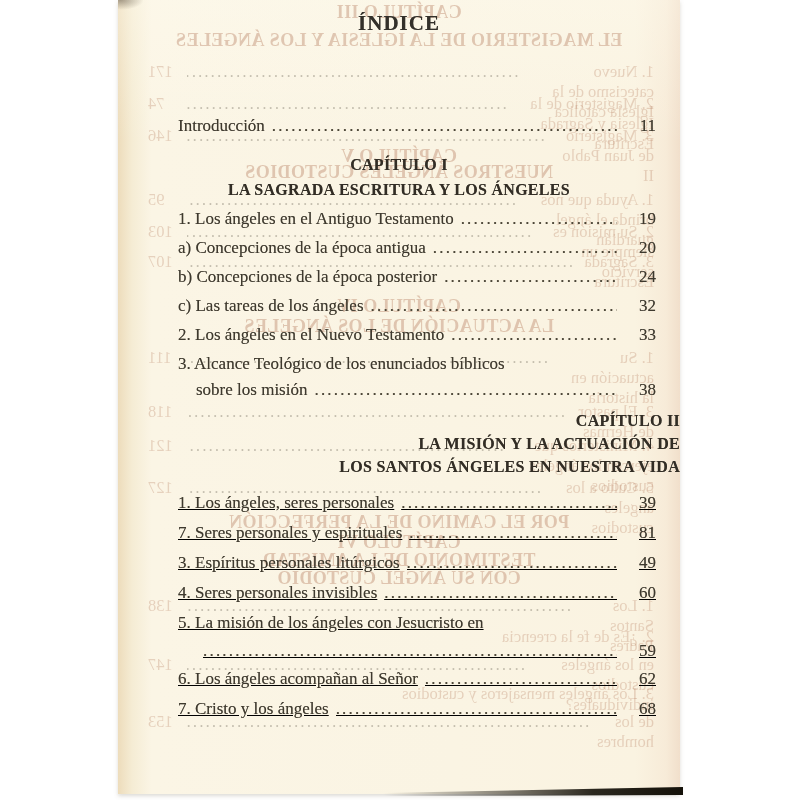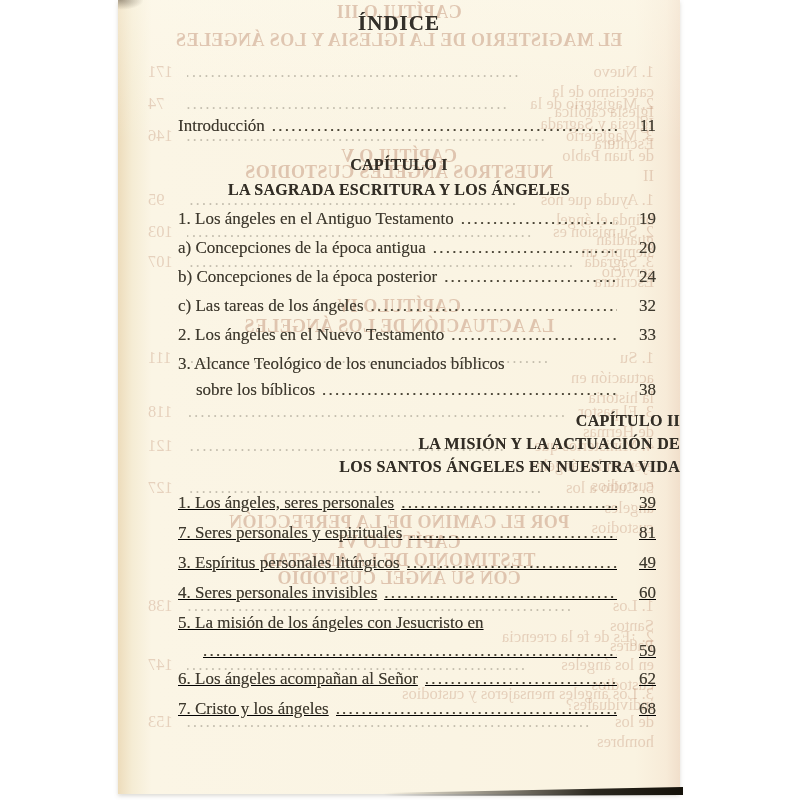--- a/index.html
+++ b/index.html
@@ -206,21 +206,21 @@
           </div>
           <div class="t-row">
             <span class="label">2. Los ángeles en el Nuevo Testamento</span>
             <span class="dots">..............................................................................................................</span>
             <span class="pagenum">33</span>
           </div>
           <div class="t-row first-line">
             <span class="label">3. Alcance Teológico de los enunciados bíblicos</span>
           </div>
           <div class="t-row cont">
-            <span class="label">sobre los bíblicos</span>
+            <span class="label">sobre los misión</span>
             <span class="dots">..............................................................................................................</span>
             <span class="pagenum">38</span>
           </div>
         </div>
         <div class="chap-head head-2">
           <span class="hl">CAPÍTULO II</span>
           <span class="hl">LA MISIÓN Y LA ACTUACIÓN DE</span>
           <span class="hl">LOS SANTOS ÁNGELES EN NUESTRA VIDA</span>
         </div>
         <div class="entries-2">

